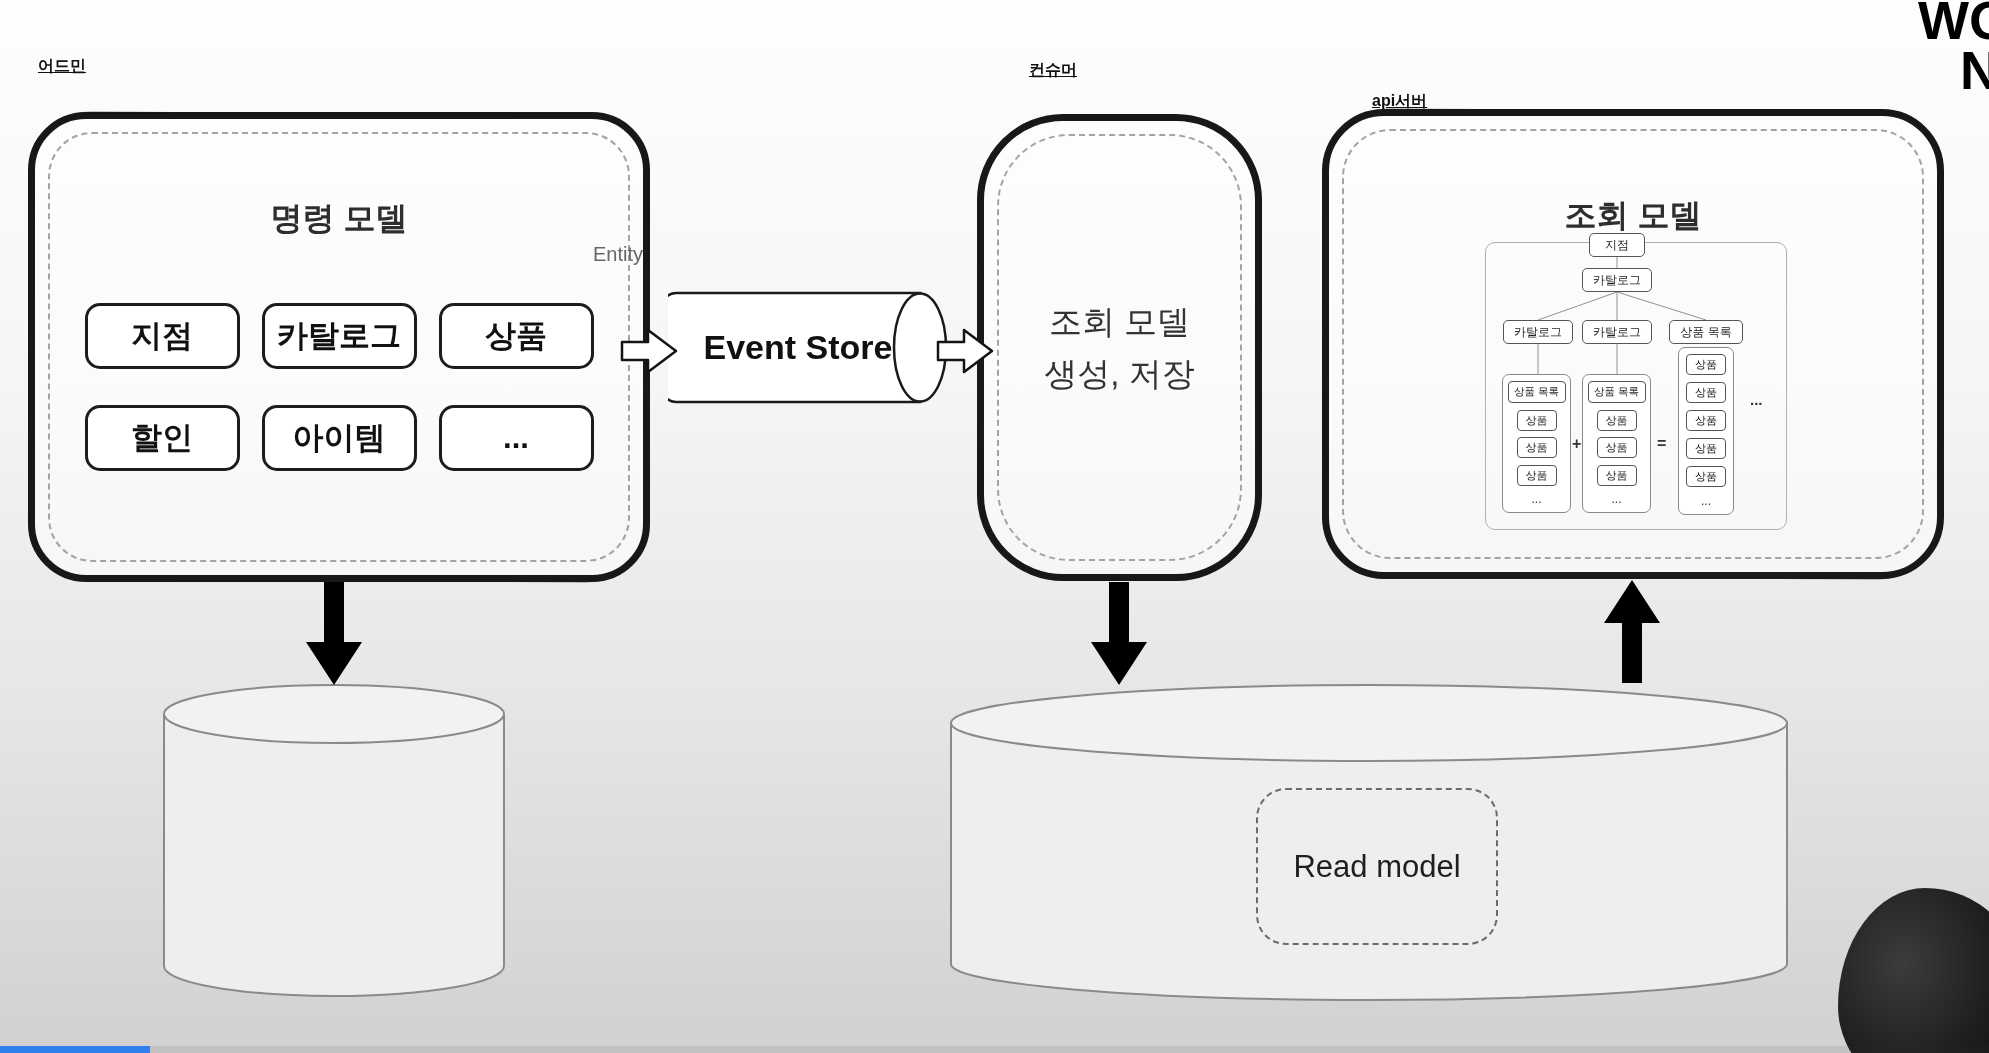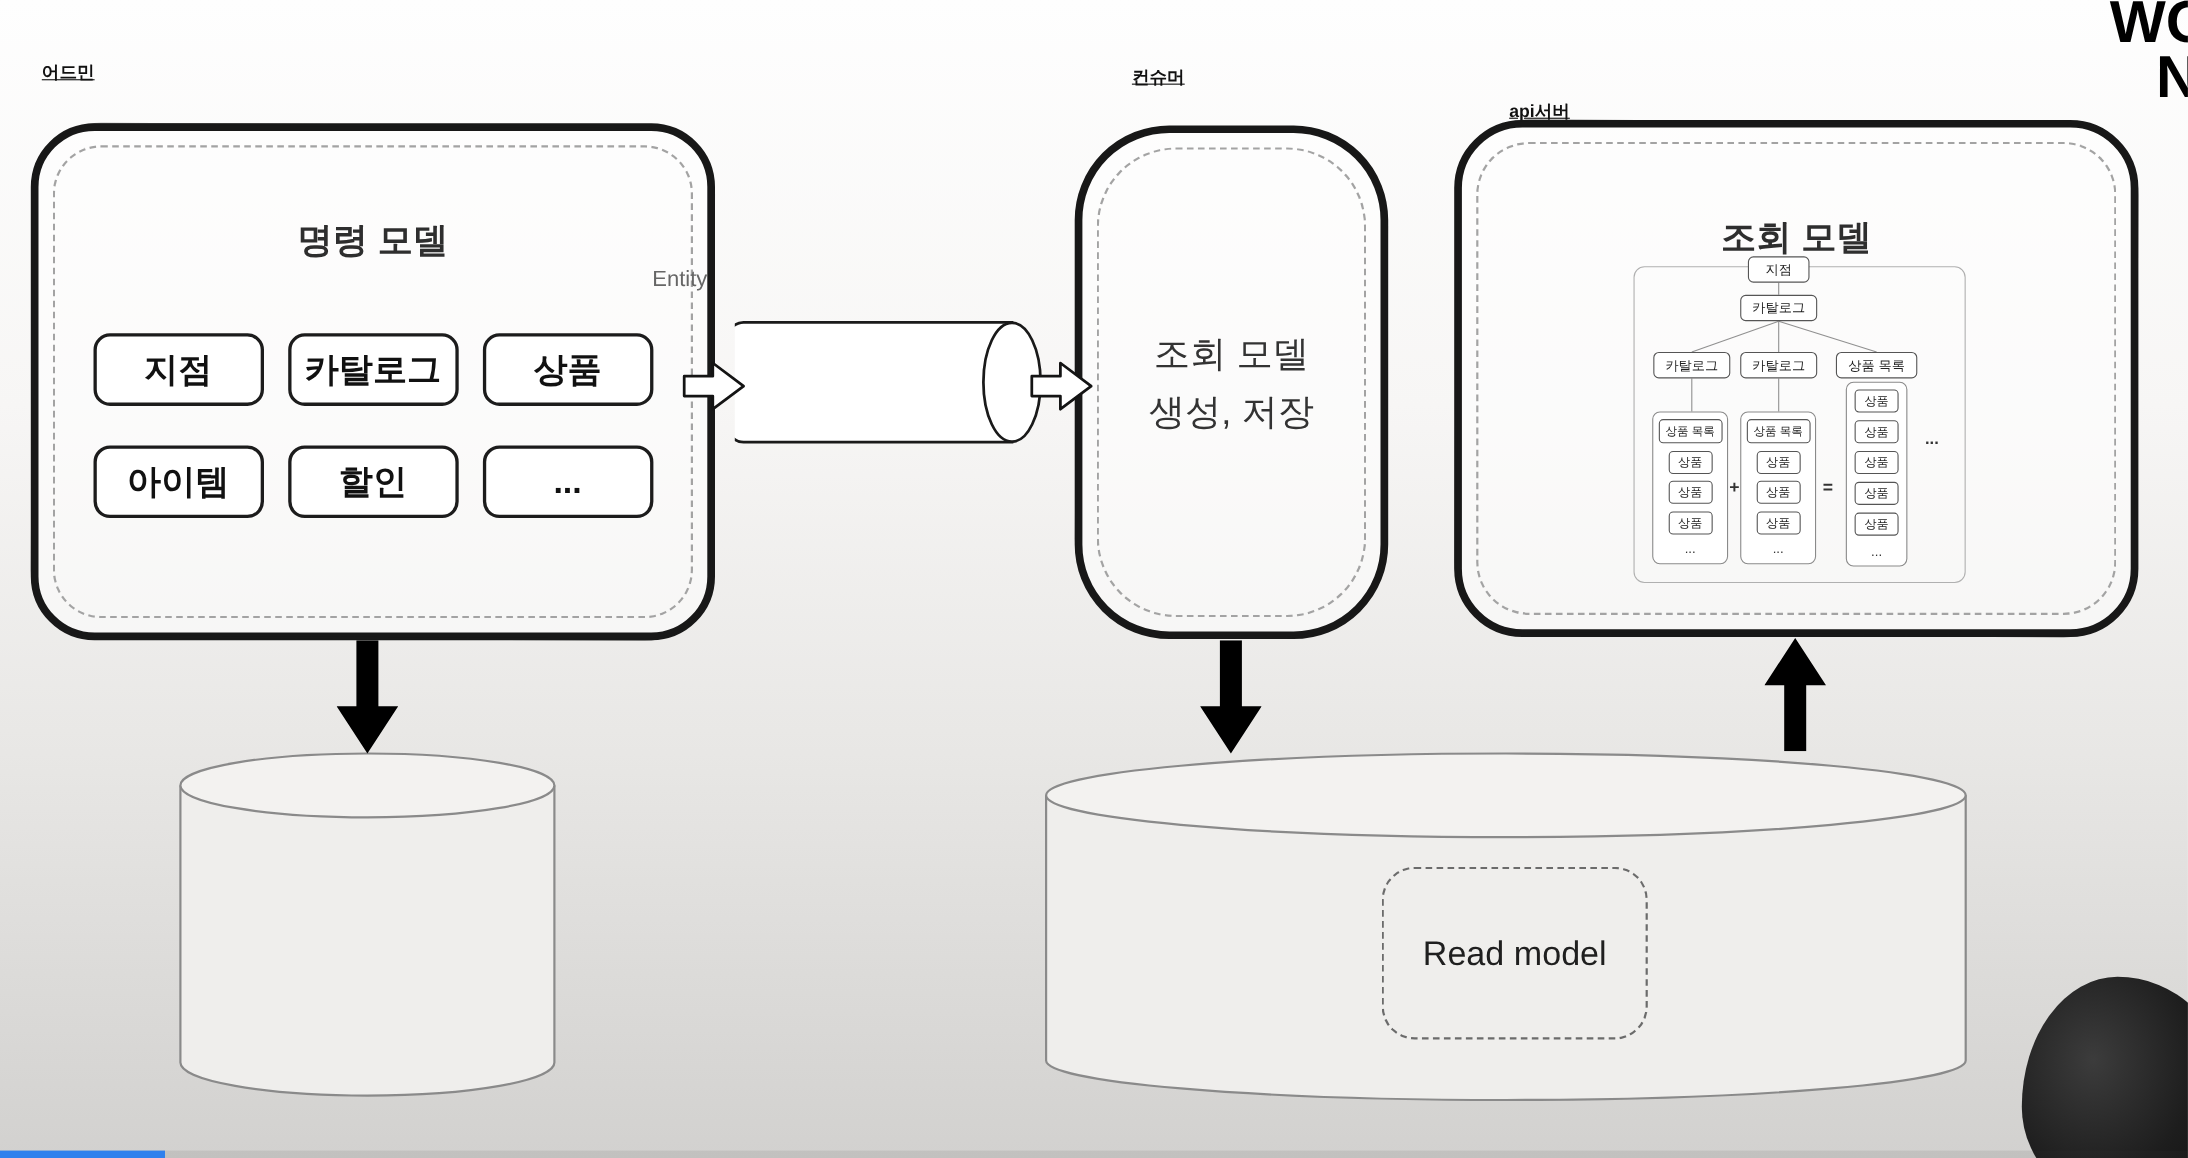--- a/index.html
+++ b/index.html
@@ -90,34 +90,35 @@
 
   <div class="sketchbox" style="left:28px; top:112px; width:622px; height:470px; border-radius:58px; --ir:44px; --or2:62px; z-index:2;">
     <div class="box-title">명령 모델</div>
     <div class="box-subtitle">Entity</div>
     <div class="entity-row" style="top:184px;">
       <div class="entity-box">지점</div>
       <div class="entity-box">카탈로그</div>
       <div class="entity-box">상품</div>
     </div>
     <div class="entity-row" style="top:286px;">
+      <div class="entity-box">할인</div>
       <div class="entity-box">아이템</div>
-      <div class="entity-box">할인</div>
       <div class="entity-box">...</div>
     </div>
   </div>
 
   <svg class="arrow" style="left:620px; top:326px;" width="58" height="50" viewBox="0 0 58 50">
     <path d="M2 16 H28 V4 L56 25 L28 46 V34 H2 Z" fill="#ffffff" stroke="#141414" stroke-width="2.5" stroke-linejoin="round"></path>
   </svg>
 
   <svg class="cyl" style="left:668px; top:285px; z-index:4;" width="285" height="125" viewBox="0 0 285 125">
     <path d="M8 8 H252 V117 H8 A26 54 0 0 1 8 8 Z" fill="#ffffff" stroke="#1a1a1a" stroke-width="2.5"></path>
     <ellipse cx="252" cy="62.5" rx="26" ry="54" fill="#ffffff" stroke="#1a1a1a" stroke-width="2.5"></ellipse>
   </svg>
+  <div class="eventstore-label" style="left:676px; top:285px; width:244px; height:125px; z-index:5;">Event Store</div>
 
   <svg class="arrow" style="left:936px; top:326px;" width="58" height="50" viewBox="0 0 58 50">
     <path d="M2 16 H28 V4 L56 25 L28 46 V34 H2 Z" fill="#ffffff" stroke="#141414" stroke-width="2.5" stroke-linejoin="round"></path>
   </svg>
 
   <div class="sketchbox" style="left:977px; top:114px; width:285px; height:467px; border-radius:86px; --ir:72px; --or2:90px; z-index:2;">
     <div class="consumer-text">
       <span>조회 모델</span>
       <span>생성, 저장</span>
     </div>

